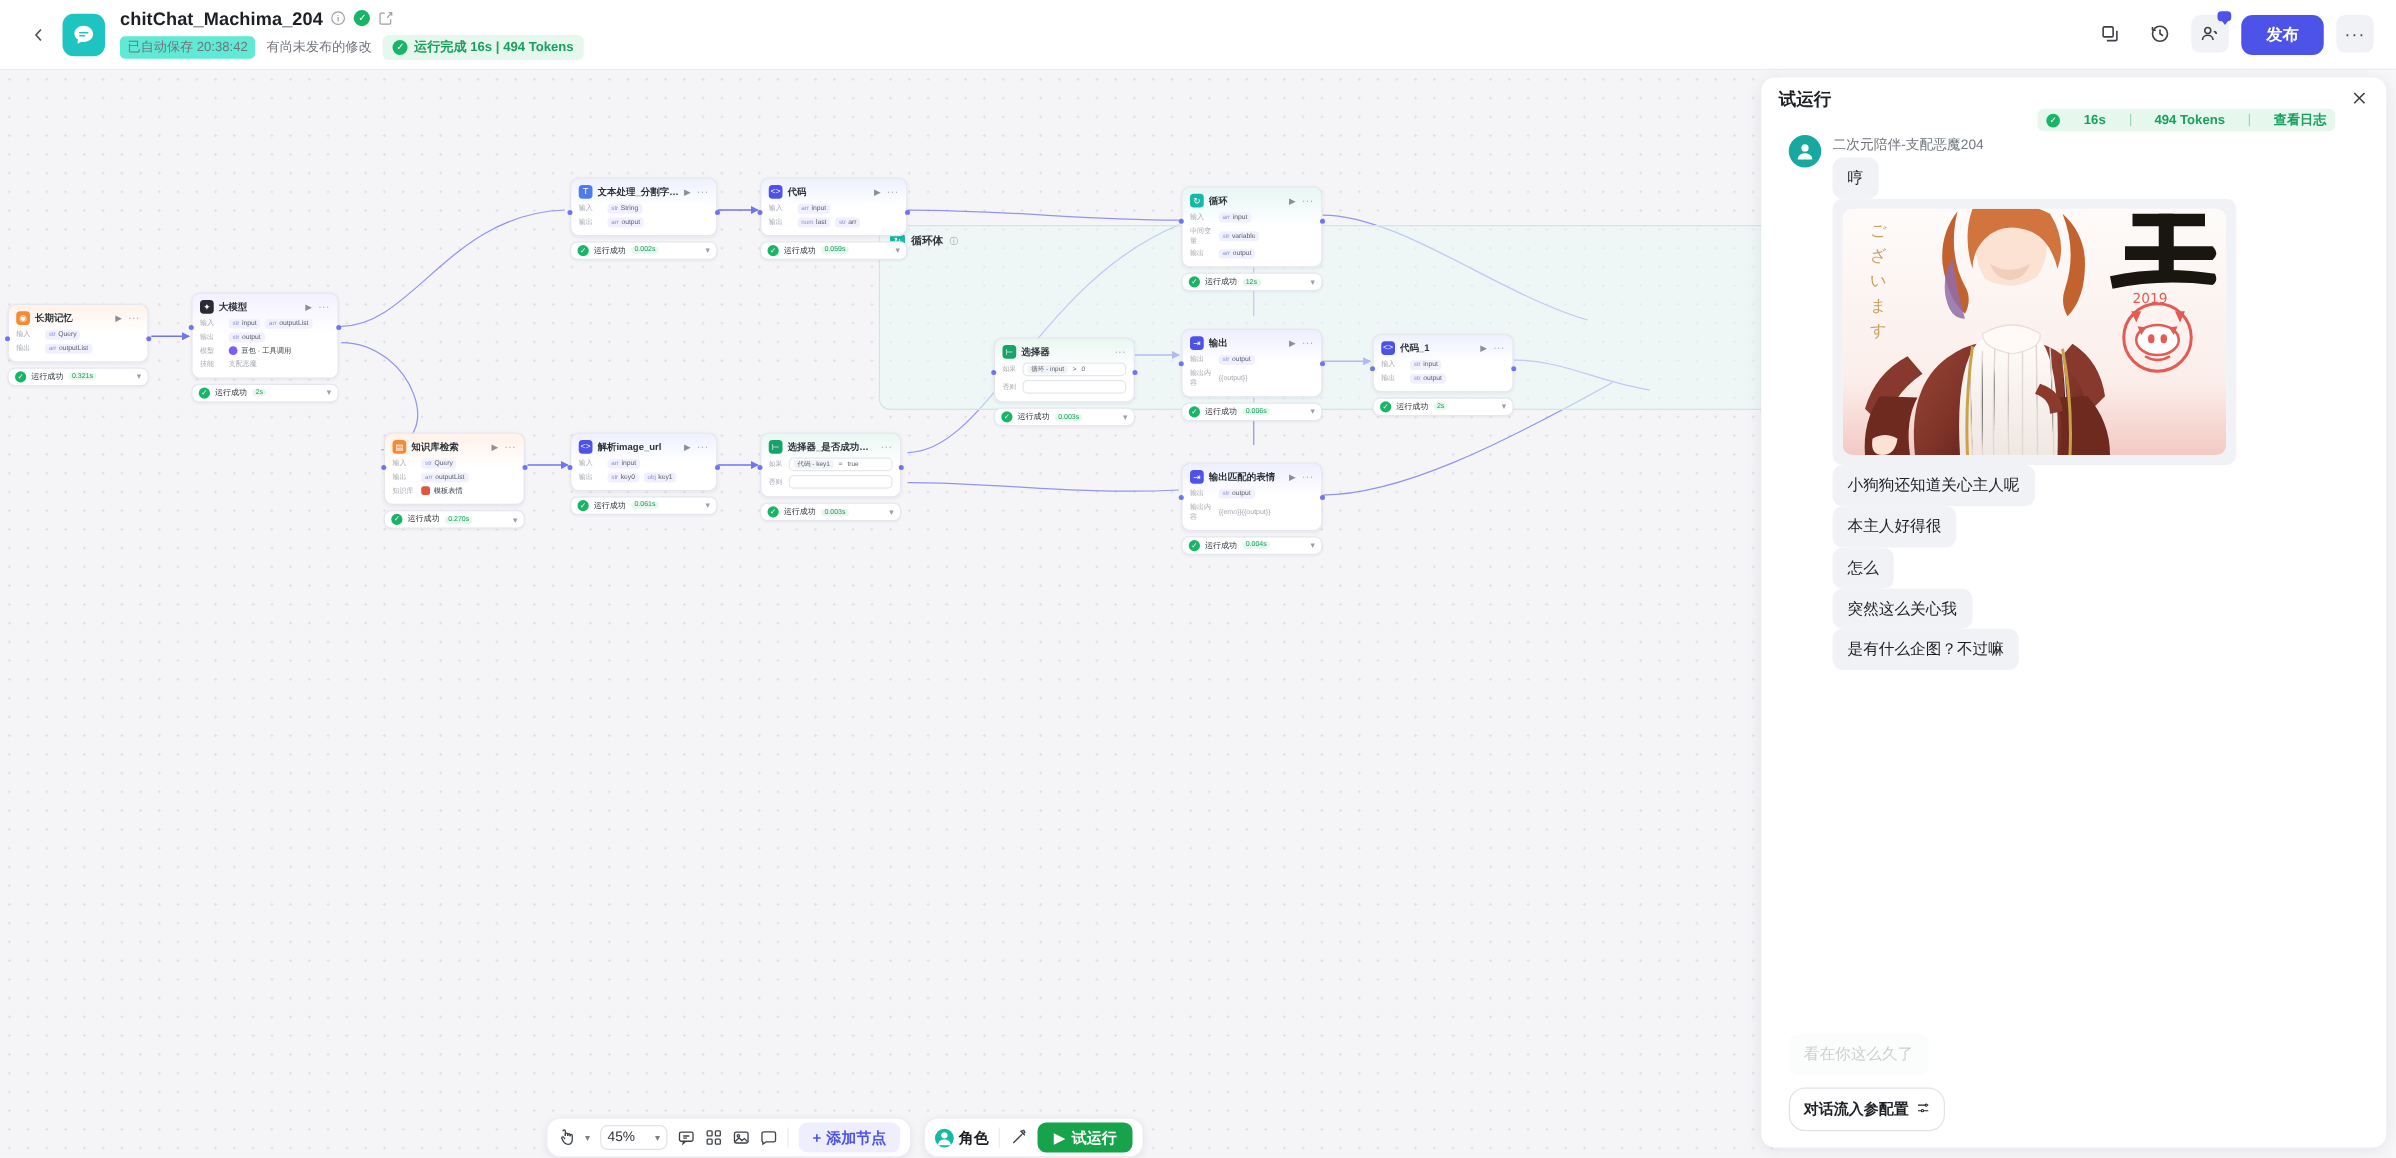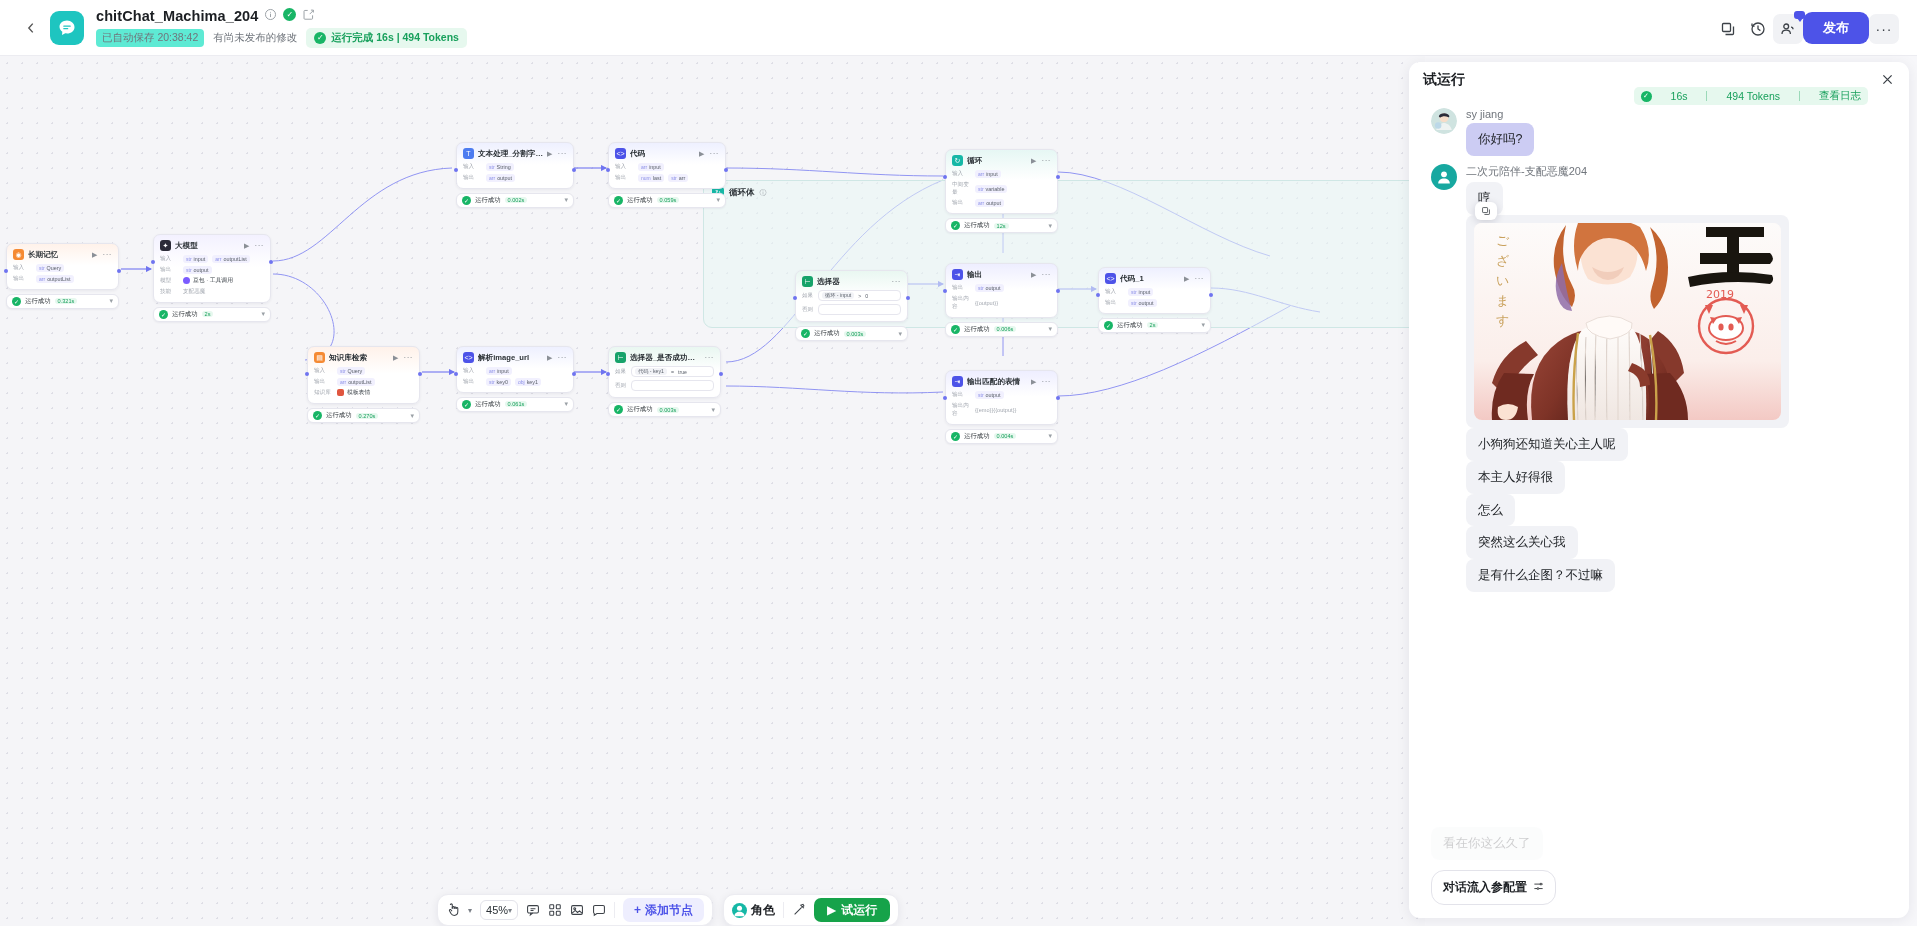--- a/index.html
+++ b/index.html
@@ -25,21 +25,21 @@
   .ico-sm{ width:13px;height:13px;display:inline-block;color:#9aa0a6;}
   .badge-check{ width:13px;height:13px;border-radius:50%;background:#18b566;display:inline-flex;
     align-items:center;justify-content:center;color:#fff;font-size:8px;}
   .meta-row{ display:flex;align-items:center;gap:9px; margin-top:4px;}
   .meta-chip{ background:#5eead4;border-radius:4px;padding:2px 6px;font-size:10.5px;color:#70757c;}
   .meta-plain{ font-size:10.5px;color:#70757c;}
   .run-chip{ background:#e6f8ee;border-radius:5px;padding:3px 8px;font-size:10.5px;color:#18a05c;
     display:flex;align-items:center;gap:5px;font-weight:bold;}
   .run-chip .dot{ width:12px;height:12px;border-radius:50%;background:#18b566;display:flex;
     align-items:center;justify-content:center;color:#fff;font-size:8px;}
-  .topbar-right{ margin-left:auto; display:flex;align-items:flex-end;}
+  .topbar-right{ margin-left:auto; display:flex;align-items:flex-start;gap:10px; }
   .tb-btn{ width:30px;height:30px;border-radius:7px;display:flex;align-items:center;justify-content:center;
     color:#3d4248;cursor:pointer;}
   .tb-btn.grey{ background:#f1f2f5; position:relative;}
   .tb-btn svg{width:16px;height:16px;}
   .pub-btn{ background:#4d53e8;color:#fff;border-radius:9px;height:32px;padding:0 20px;
     display:flex;align-items:center;font-size:13px;font-weight:bold;cursor:pointer;}
   .dots-btn{ width:30px;height:30px;border-radius:7px;background:#f1f2f5;display:flex;align-items:center;
     justify-content:center;color:#3d4248;font-size:14px;letter-spacing:1px;cursor:pointer;}
   .notif-dot{position:absolute;top:-3px;right:-2px;width:11px;height:8px;background:#4d53e8;
     border-radius:3px;}
@@ -120,42 +120,42 @@
   .port{position:absolute;width:4px;height:4px;border-radius:50%;background:#6f74f0;top:26px;}
   .port.l{left:-2px;} .port.r{right:-2px;}
 
   
   .bottombar{ position:absolute; left:437px; top:894px; display:flex; gap:10px; z-index:30;}
   .bb-group{ background:#fff;border:1px solid #ececf1;border-radius:11px;height:32px;
     display:flex;align-items:center;padding:0 8px;gap:8px;box-shadow:0 2px 8px rgba(20,20,50,.07);}
   .bb-ic{ display:flex;align-items:center;justify-content:center;color:#3d4248;cursor:pointer;}
   .bb-ic svg{width:14px;height:14px;}
   .zoom-sel{ border:1px solid #e3e3ea;border-radius:6px;height:20px;display:flex;align-items:center;
-    padding:0 5px;gap:0;font-size:11px;color:#2b3136;cursor:pointer;}
+    padding:0 5px;gap:16px;font-size:11px;color:#2b3136;cursor:pointer;}
   .chev{font-size:8px;color:#7a7f86;}
   .divider{width:1px;height:16px;background:#ececf1;}
   .add-node{ background:#eeeefe;border-radius:7px;height:24px;padding:0 11px;display:flex;
     align-items:center;gap:4px;color:#4d53e8;font-size:12px;font-weight:bold;cursor:pointer;}
   .role-btn{display:flex;align-items:center;gap:4px;font-size:12px;font-weight:bold;color:#1c1f23;cursor:pointer;}
   .role-av{width:15px;height:15px;border-radius:50%;background:#16b8a6;display:flex;align-items:center;
     justify-content:center;color:#fff;font-size:9px;}
   .run-btn{ background:#16a34a;border-radius:7px;height:24px;padding:0 13px;display:flex;align-items:center;
     gap:5px;color:#fff;font-size:12px;font-weight:bold;cursor:pointer;}
 
   
   .panel{
     position:absolute; right:8px; top:62px; width:500px; height:856px;
     background:#fff;border-radius:11px;box-shadow:0 2px 14px rgba(20,20,50,.08);
     display:flex;flex-direction:column;overflow:hidden; z-index:45;
   }
   .panel-hd{height:36px;display:flex;align-items:center;padding:0 14px;gap:8px;flex:none;}
   .panel-title{font-size:14px;font-weight:bold;color:#1c1f23;}
   .panel-hd-right{margin-left:auto;display:flex;align-items:center;gap:12px;}
   .tok-chip{background:#e6f8ee;border-radius:5px;height:18px;padding:0 7px;display:flex;align-items:center;
-    gap:19px;font-size:10.5px;color:#18a05c;font-weight:normal;margin-top:32px;}
+    gap:19px;font-size:10.5px;color:#18a05c;font-weight:bold;margin-top:32px;}
   .tok-chip .ok{width:11px;height:11px;border-radius:50%;background:#18b566;display:flex;align-items:center;
     justify-content:center;color:#fff;font-size:7px;}
   .tok-sep{width:1px;height:10px;background:#9bd9b8;}
   .tok-link{cursor:pointer;text-decoration:none;color:#18a05c;}
   .panel-close{color:#3d4248;font-size:15px;cursor:pointer;line-height:1;}
   .chat-scroll{flex:1;overflow:hidden;padding:10px 22px 0 22px;position:relative;}
   .msg-group{margin-bottom:8px;}
   .msg-head{display:flex;align-items:flex-start;gap:9px;}
   .avatar{width:26px;height:26px;border-radius:50%;flex:none;overflow:hidden;}
   .avatar.bot{background:#17a8a0;display:flex;align-items:center;justify-content:center;}
@@ -772,43 +772,20 @@
       <span class="panel-close">
         <svg viewBox="0 0 16 16" width="15" height="15" fill="none" stroke="currentColor" stroke-width="1.4">
             <path d="M3.6 3.6 12.4 12.4M12.4 3.6 3.6 12.4"></path>
           </svg>
       </span>
     </div>
   </div>
 
   <div class="chat-scroll">
 
-    <div class="msg-group">
-      <div class="msg-head">
-        <div class="avatar">
-          <svg viewBox="0 0 40 40" width="26" height="26">
-            <circle cx="20" cy="20" r="20" fill="#cfe3e0"></circle>
-            <path d="M8 34c2-8 8-11 12-11s10 3 12 11z" fill="#eef3f2"></path>
-            <circle cx="20" cy="15" r="7" fill="#f6ddc9"></circle>
-            <path d="M12 13c1-6 14-7 16-1 .6 2-1 3-2 2-3-2-9-2-12 1z" fill="#2b2b38"></path>
-            <circle cx="11" cy="27" r="5" fill="#bcd8e8"></circle>
-          </svg>
-        </div>
-        <div>
-          <div class="who">sy jiang</div>
-          <div class="bubble user">你好吗?</div>
-        </div>
-      </div>
-      <div class="copy-pop" style="left:66px; top:104px;">
-        <svg viewBox="0 0 16 16" width="10" height="10" fill="none" stroke="currentColor" stroke-width="1.3">
-            <rect x="2.5" y="2.5" width="8" height="8" rx="1"></rect>
-            <path d="M5.5 13.5h7a1 1 0 0 0 1-1v-7"></path>
-          </svg>
-      </div>
-    </div>
 
     <div class="msg-group">
       <div class="msg-head">
         <div class="avatar bot">
           <svg viewBox="0 0 16 16" fill="#fff">
               <circle cx="8" cy="5.3" r="2.9"></circle>
               <path d="M2.2 14.5c0-3.2 2.6-5 5.8-5s5.8 1.8 5.8 5z"></path>
             </svg>
         </div>
         <div class="bot-col">

